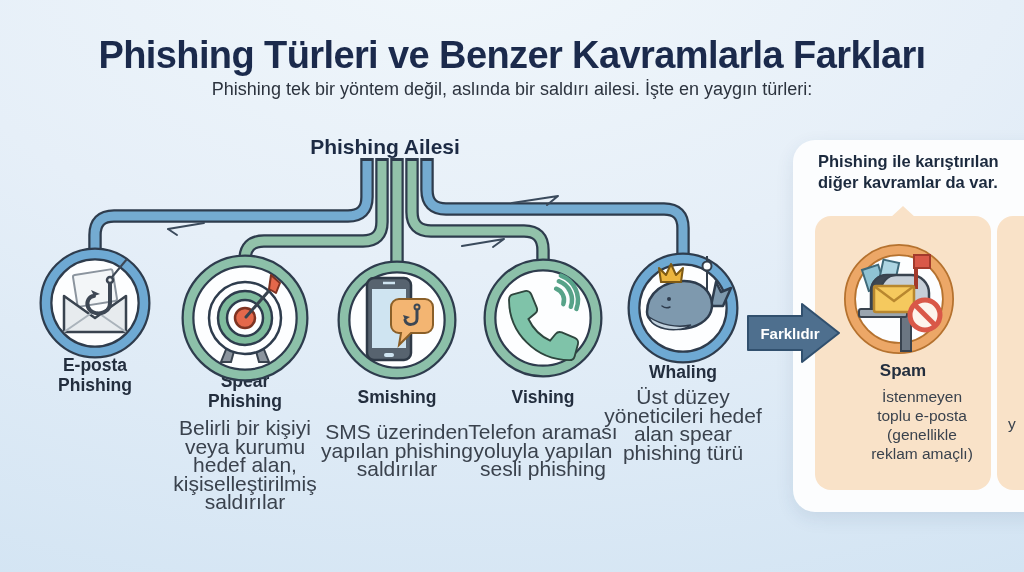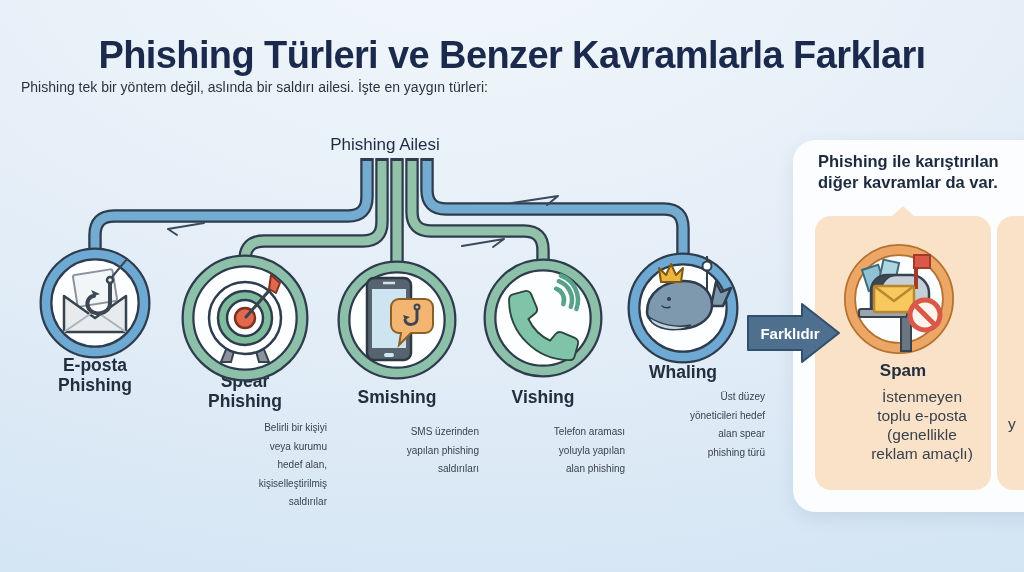--- a/index.html
+++ b/index.html
@@ -7,33 +7,33 @@
     position:relative;width:1024px;height:572px;overflow:hidden;
     background:radial-gradient(130% 140% at 45% -12%, #f1f7fb 0%, #e6eff8 42%, #cfe2f2 100%);
     font-family:"Liberation Sans", sans-serif;
   }
   .abs{position:absolute;}
   .title{
     left:0;right:0;top:26px;text-align:center;
     font-size:38px;font-weight:700;letter-spacing:-0.6px;color:#1b2a4c;margin-top:8px;
   }
   .subtitle{
-    left:0;right:0;top:79px;
-    font-size:14px;color:#2c333e;padding-left:21px;
+    left:0;right:0;top:79px;text-align:center;
+    font-size:18px;color:#2c333e;
   }
   .family-label{
     left:285px;top:135px;width:200px;text-align:center;
-    font-size:17px;font-weight:400;color:#1d2b44;
+    font-size:21px;font-weight:700;color:#1d2b44;
   }
   .branch-label{
     text-align:center;font-weight:700;font-size:17.5px;line-height:20px;
     color:#232e3e;white-space:pre-line;
   }
   .branch-desc{
-    text-align:right;font-size:10px;line-height:18.5px;
+    text-align:center;font-size:21px;line-height:18.5px;
     color:#3a424d;white-space:pre-line;
   }
   .panel{
     left:793px;top:140px;width:300px;height:372px;
     background:#fcfdfe;border-radius:22px;
     box-shadow:0 6px 18px rgba(40,70,110,0.10);
   }
   .panel-heading{
     left:818px;top:151px;width:210px;
     font-size:16.5px;line-height:21px;font-weight:700;color:#1c2a3e;
@@ -94,26 +94,26 @@
 Phishing</div>
   <div class="abs branch-desc" style="left:163px;top:419px;width:164px;">Belirli bir kişiyi
 veya kurumu
 hedef alan,
 kişiselleştirilmiş
 saldırılar</div>
 
   <div class="abs branch-label" style="left:312px;top:387px;width:170px;">Smishing</div>
   <div class="abs branch-desc" style="left:315px;top:423px;width:164px;">SMS üzerinden
 yapılan phishing
-saldırıları</div>
+saldırılar</div>
 
   <div class="abs branch-label" style="left:458px;top:387px;width:170px;">Vishing</div>
   <div class="abs branch-desc" style="left:461px;top:423px;width:164px;">Telefon araması
 yoluyla yapılan
-alan phishing</div>
+sesli phishing</div>
 
   <div class="abs branch-label" style="left:598px;top:362px;width:170px;">Whaling</div>
   <div class="abs branch-desc" style="left:601px;top:388px;width:164px;">Üst düzey
 yöneticileri hedef
 alan spear
 phishing türü</div>
 
   <svg class="overlay" width="1024" height="572" viewBox="0 0 1024 572">
 
     <g fill="none">

